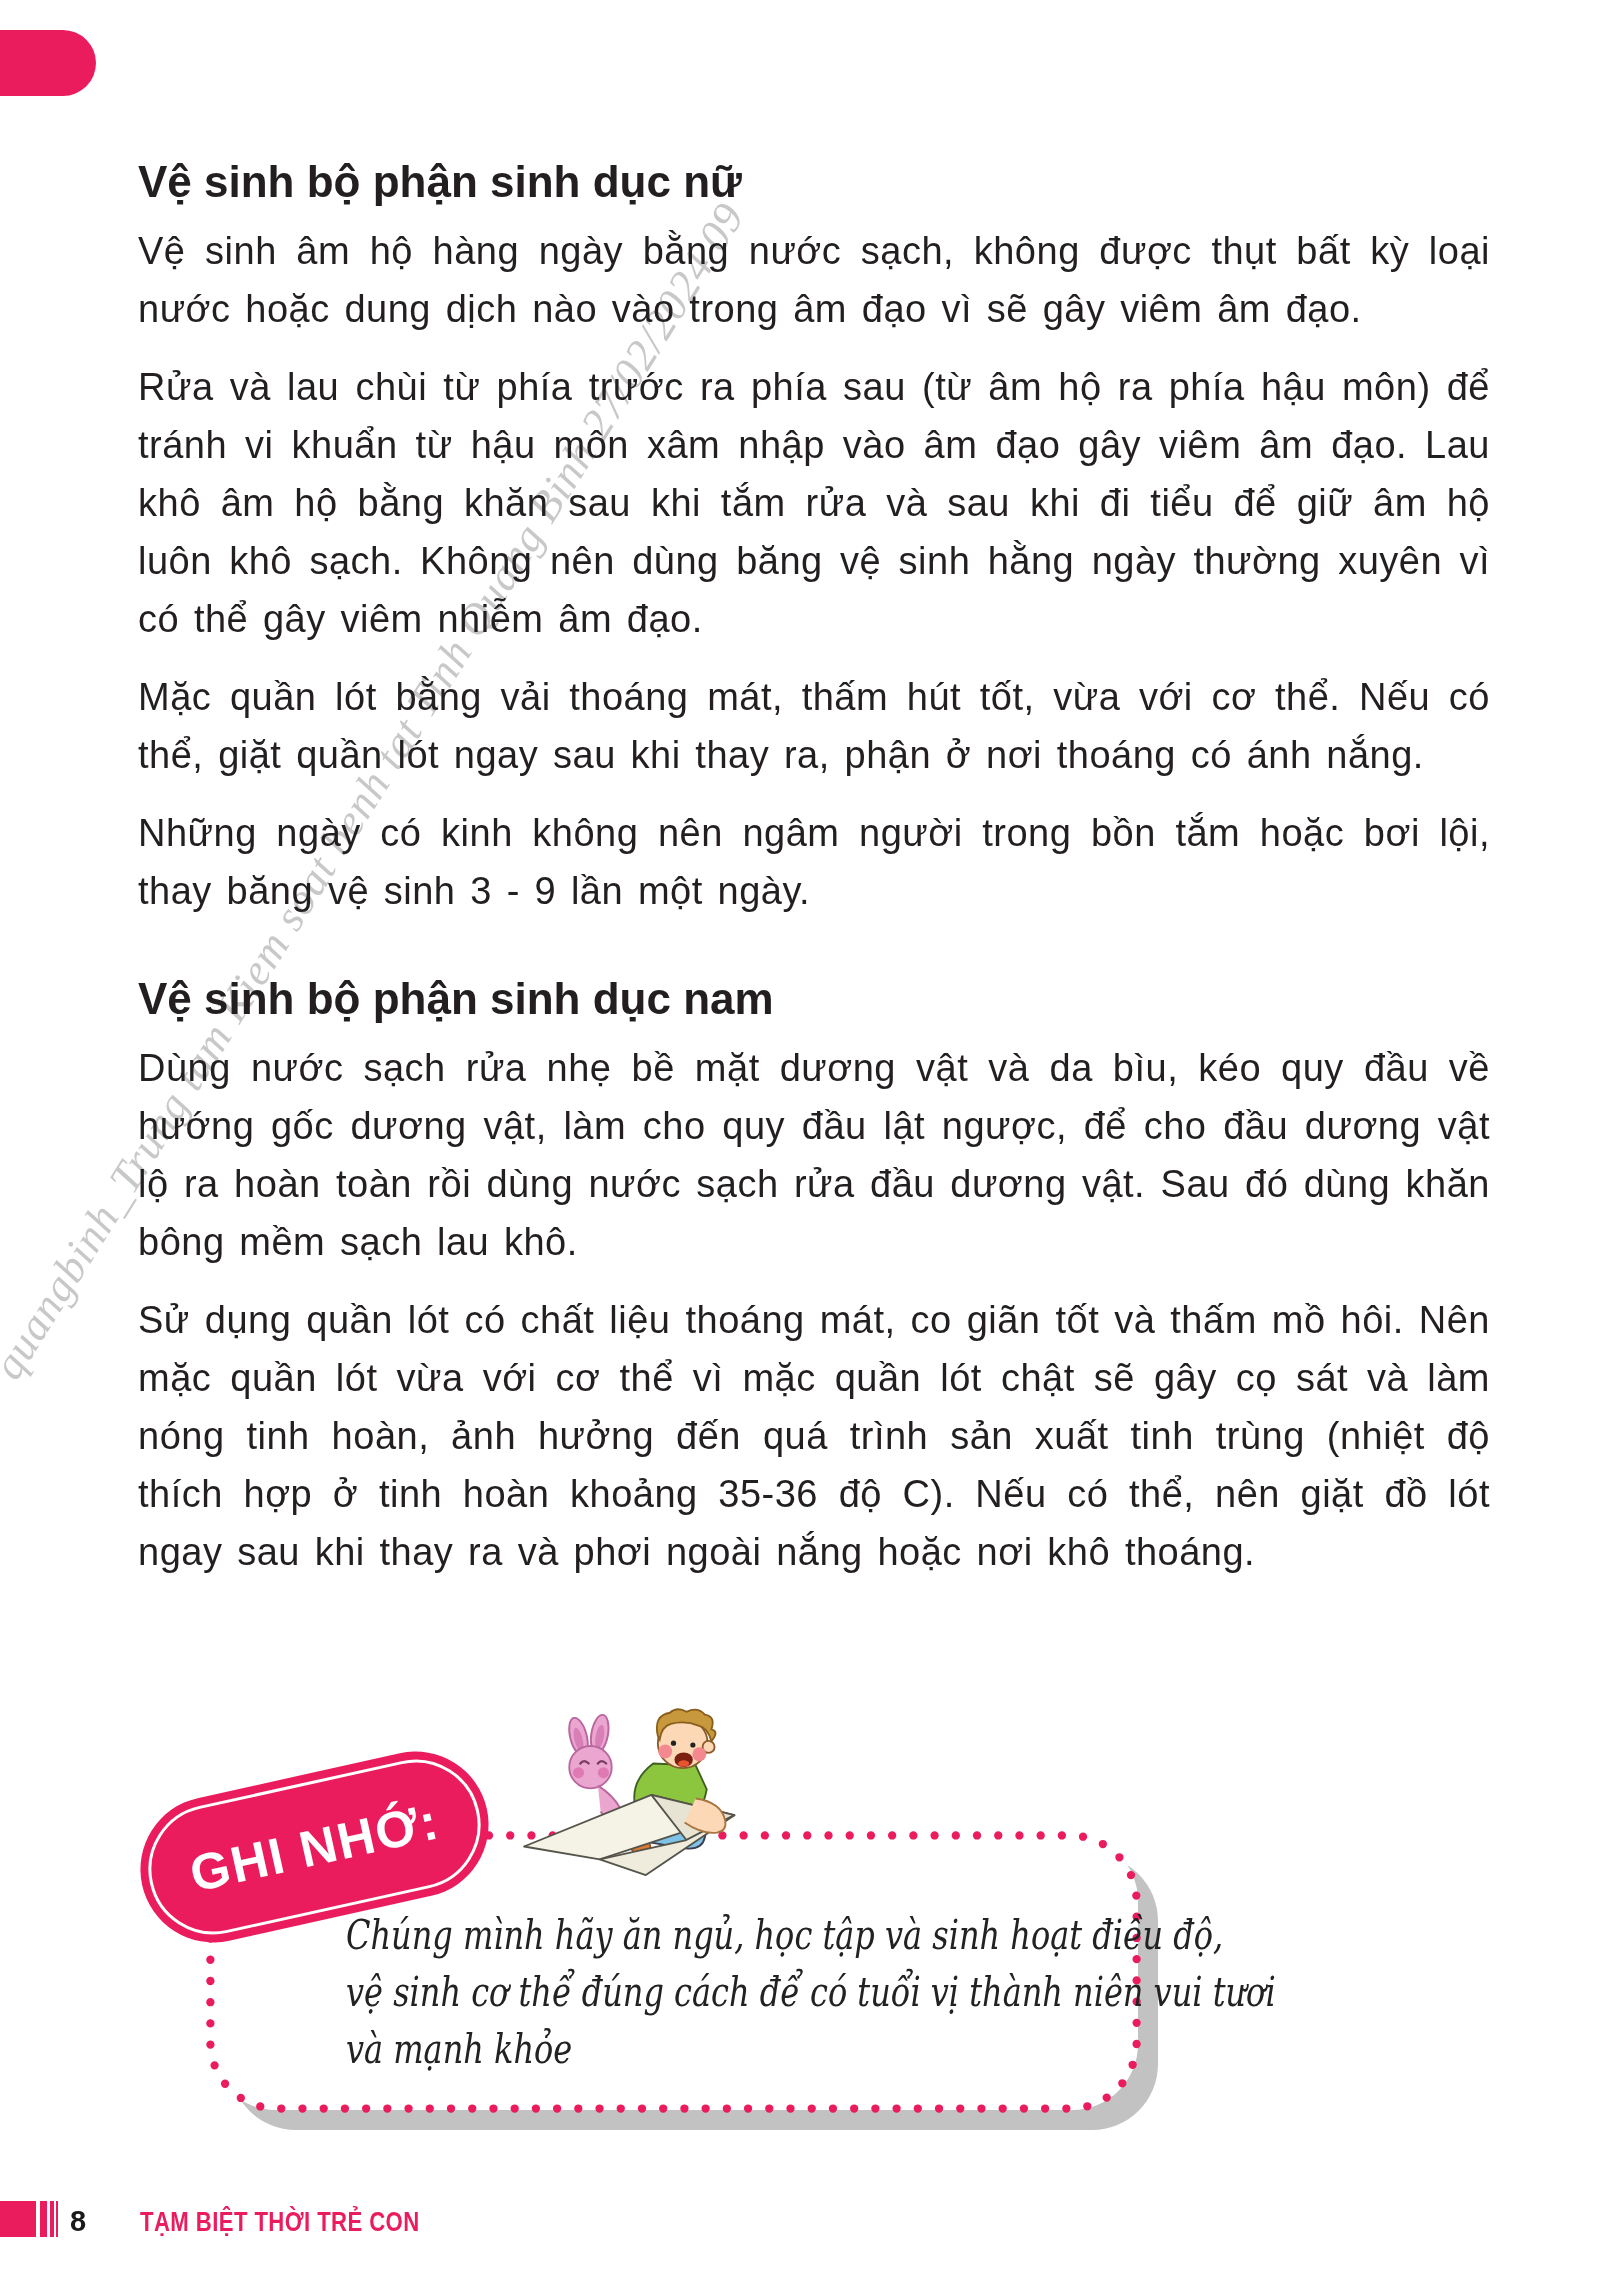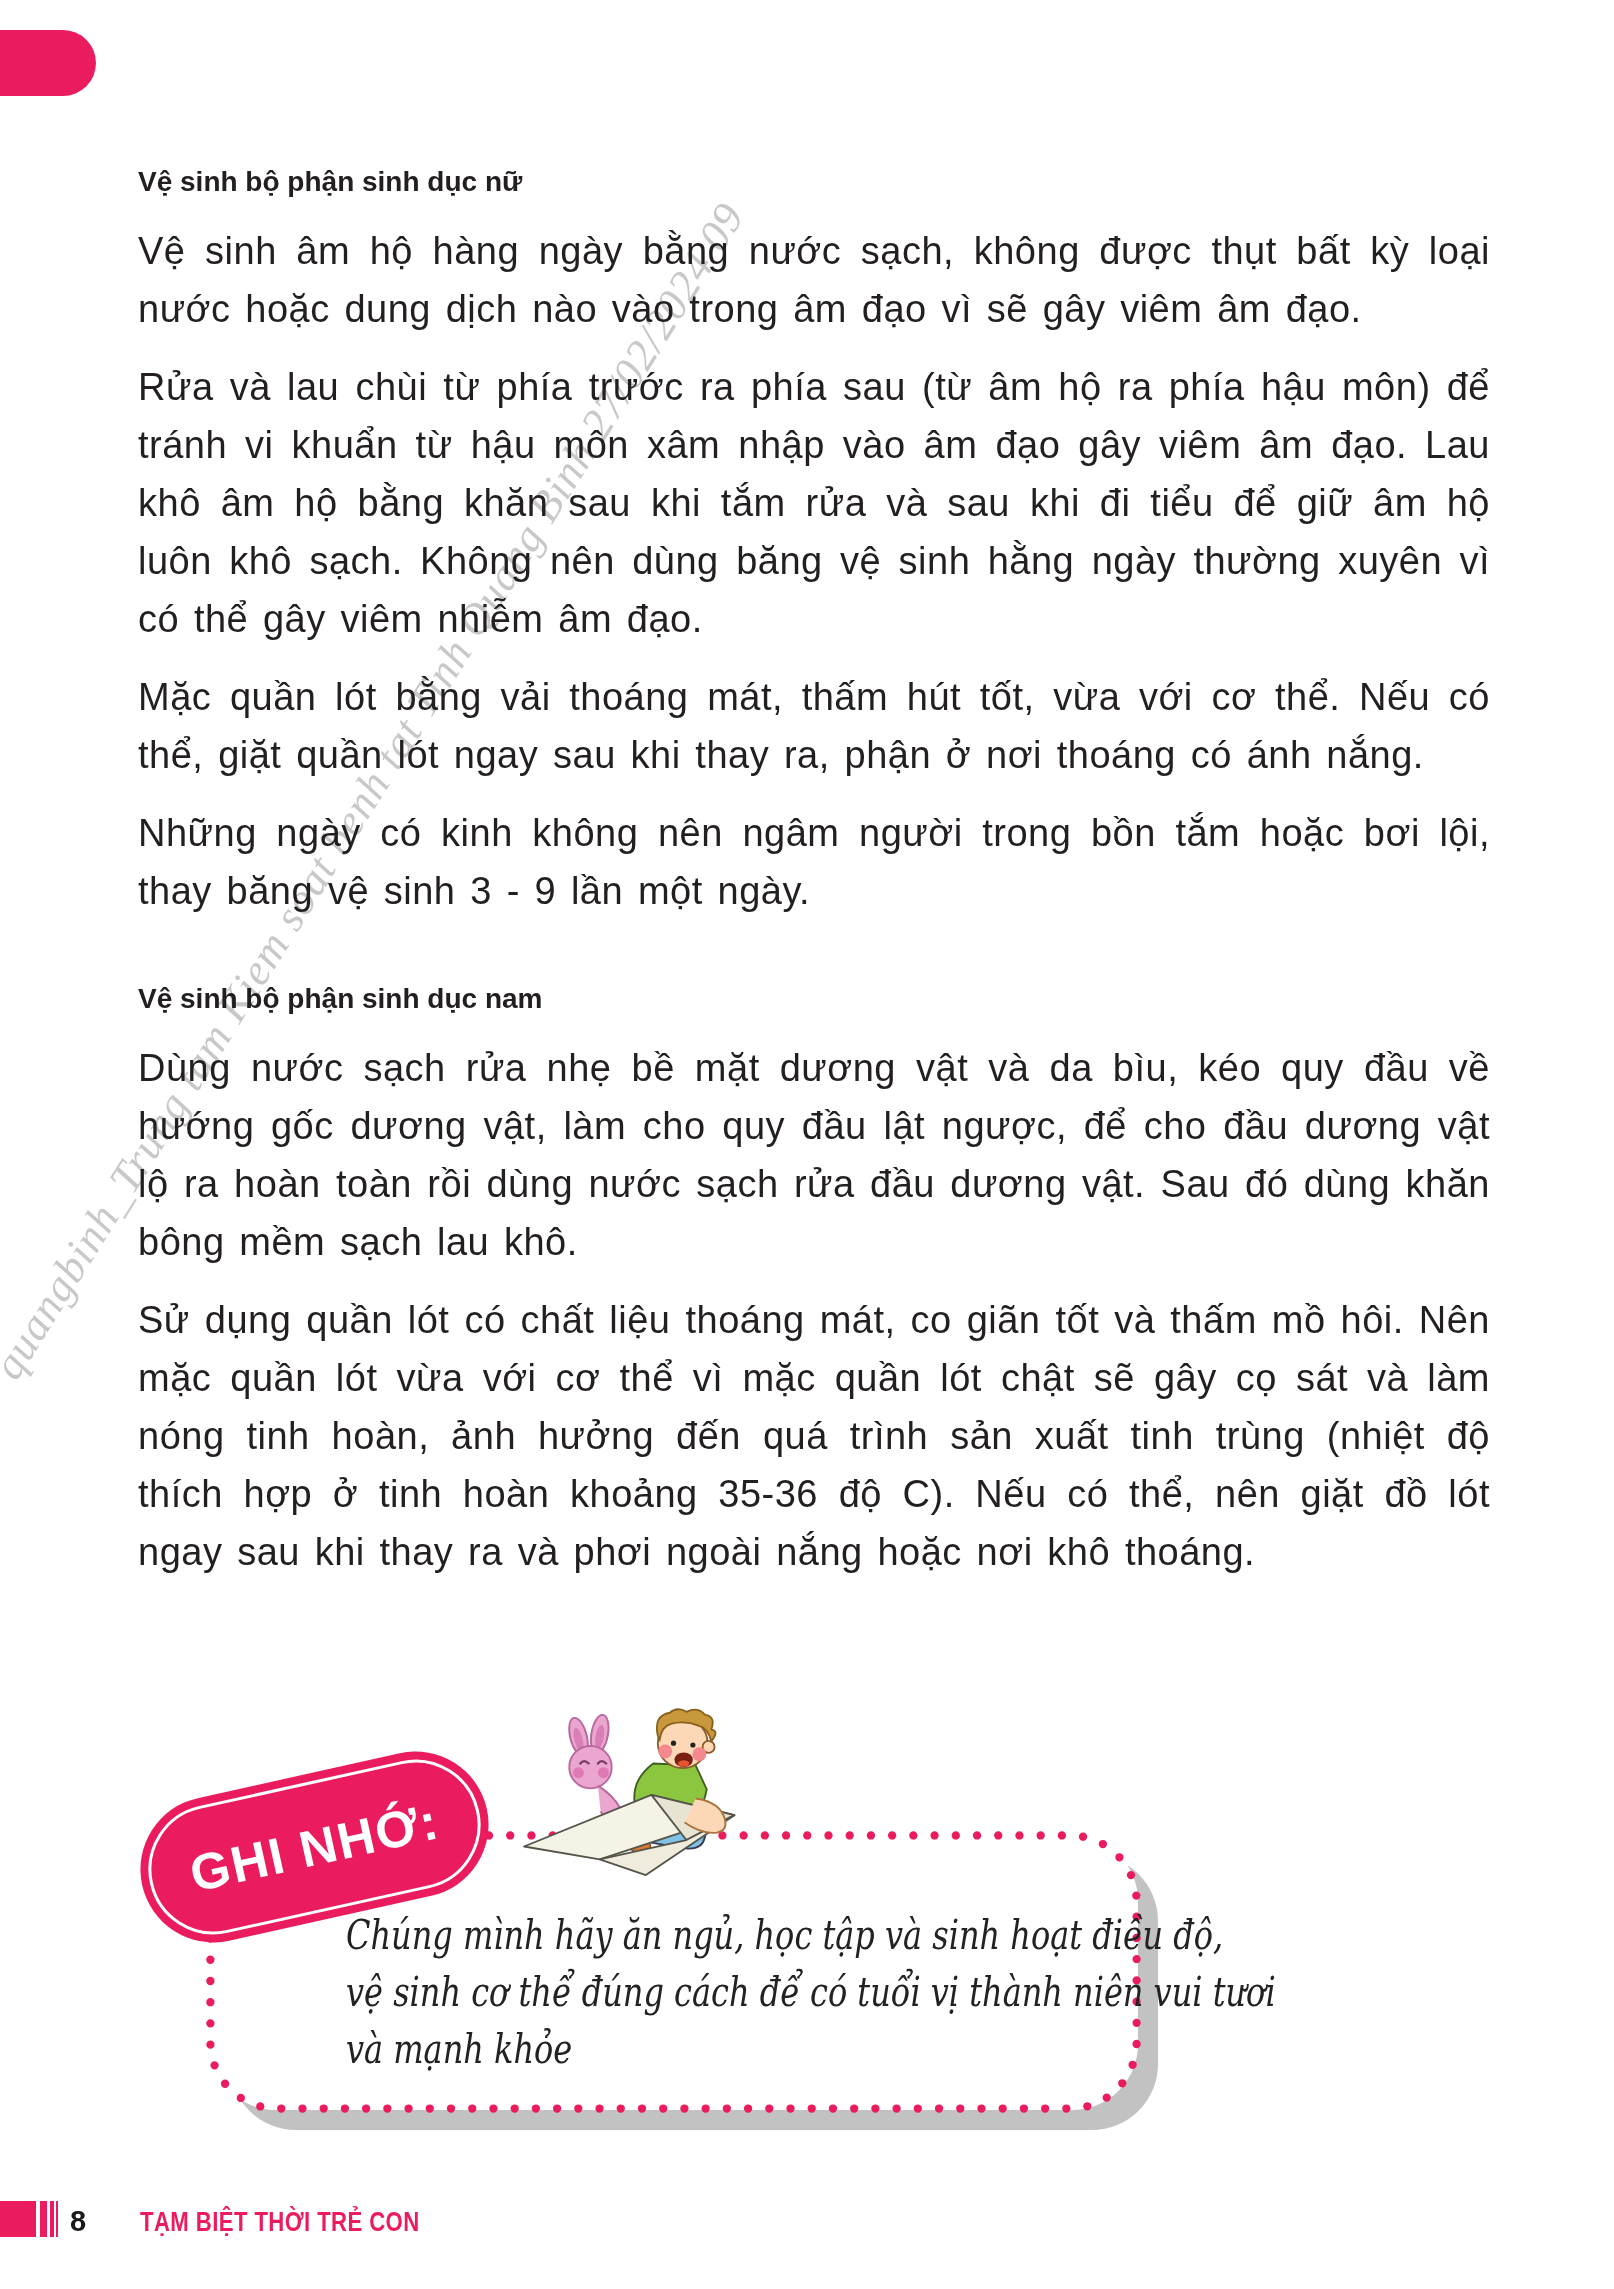--- a/index.html
+++ b/index.html
@@ -23,21 +23,21 @@
     white-space:nowrap;
     font-family:"Liberation Serif", serif;font-style:italic;
     font-size:44px;letter-spacing:0.9px;color:#c3c3c3;opacity:.9;
     z-index:1;
   }
   
   .content{
     position:absolute;left:138px;top:155px;width:1352px;z-index:2;
   }
   .content h2{
-    margin:0 0 13px 0;font-size:28px;line-height:54px;font-weight:700;color:#231f20;
+    margin:0 0 13px 0;font-size:44px;line-height:54px;font-weight:700;color:#231f20;
   }
   .content h2.second{margin-top:52px;}
   .content p{
     margin:0 0 20px 0;font-size:38px;line-height:58px;
     text-align:justify;letter-spacing:0.5px;word-spacing:3.7px;
   }
   
   .memo-shadow{
     position:absolute;left:230px;top:1855px;width:928px;height:275px;
     background:#c2c2c2;border-radius:66px;z-index:3;

